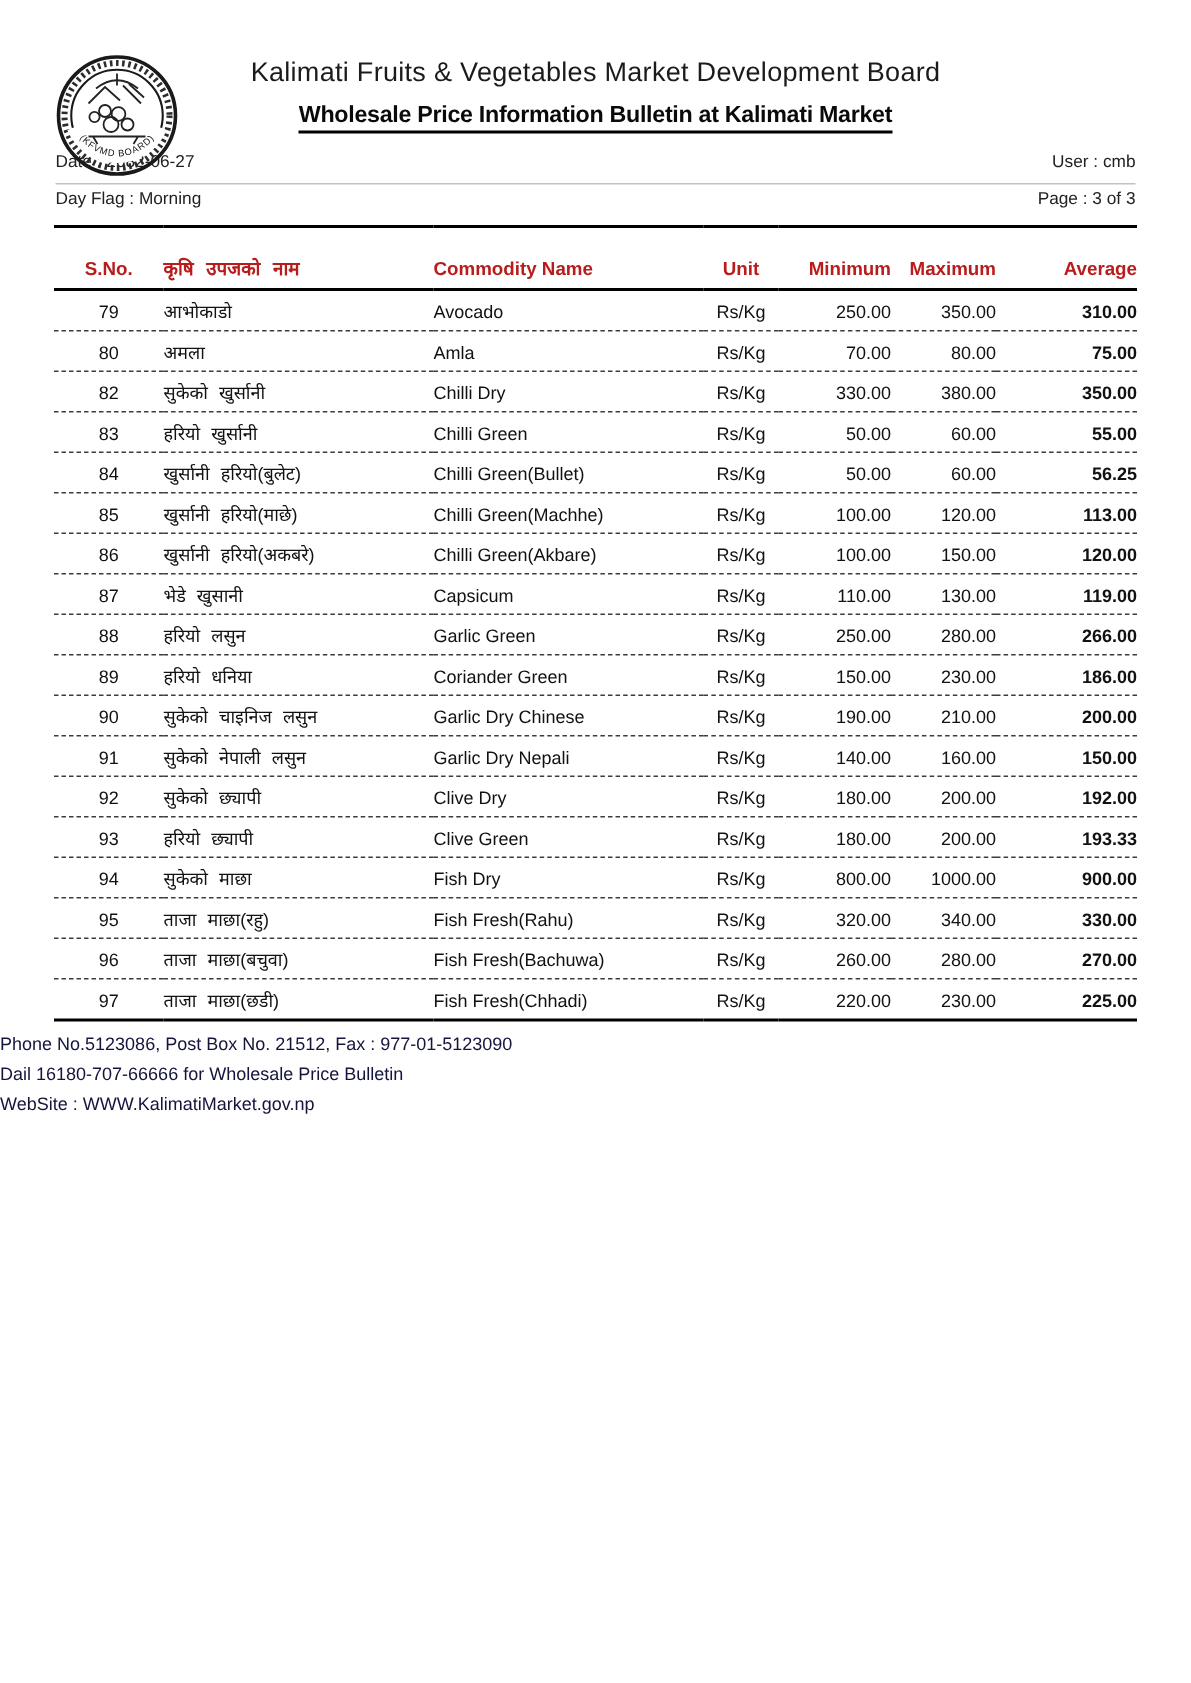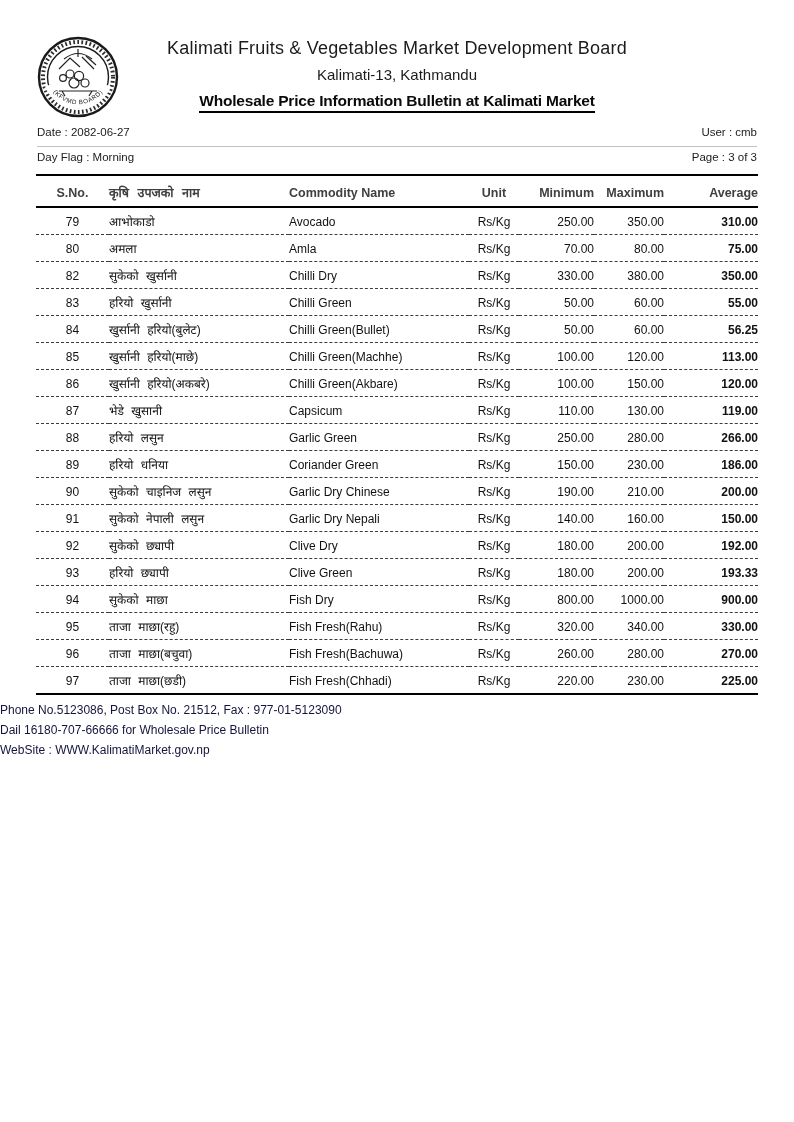--- a/index.html
+++ b/index.html
@@ -34,22 +34,22 @@
   }
   table.price col.c-sn{width:73px;}
   table.price col.c-np{width:180px;}
   table.price col.c-en{width:180px;}
   table.price col.c-un{width:50px;}
   table.price col.c-mi{width:75px;}
   table.price col.c-ma{width:70px;}
   table.price col.c-av{width:94px;}
   table.price thead th{
     border-top:2.5px solid #000;border-bottom:2px solid #000;
-    font-size:12.5px;font-weight:700;color:#404040;
-    padding:8px 0 5px;white-space:nowrap;
+    font-size:12.5px;font-weight:700;color:#b91c1c;
+    padding:18px 0 5px;white-space:nowrap;
   }
   th.sn{text-align:center;}
   th.np{text-align:left;padding-left:10px;word-spacing:5px;}
   th.en{text-align:left;}
   th.un{text-align:center;}
   th.mi,th.ma{text-align:right;}
   th.av{text-align:right;padding-right:28px;}
   table.price tbody td{
     font-size:12px;color:#111;
     padding:5px 0 4px;
@@ -88,21 +88,20 @@
       <circle cx="42" cy="40" r="4.6"></circle>
       <circle cx="26" cy="42" r="3.4"></circle>
       <circle cx="37" cy="47" r="5"></circle>
       <circle cx="48" cy="47" r="4"></circle>
       <path d="M 22 55 L 60 55 M 25 55 L 28 60 M 55 55 L 52 60"></path>
     </g>
   </svg>
 
   <div class="head-block">
     <div class="org-name">Kalimati Fruits &amp; Vegetables Market Development Board</div>
-    <div class="org-address">Kalimati-13, Kathmandu</div>
     <div><span class="bulletin-title">Wholesale Price Information Bulletin at Kalimati Market</span></div>
   </div>
 
   <div class="meta">
     <div class="meta-row">
       <span>Date : 2082-06-27</span>
       <span>User : cmb</span>
     </div>
     <div class="rule-light"></div>
     <div class="meta-row">

